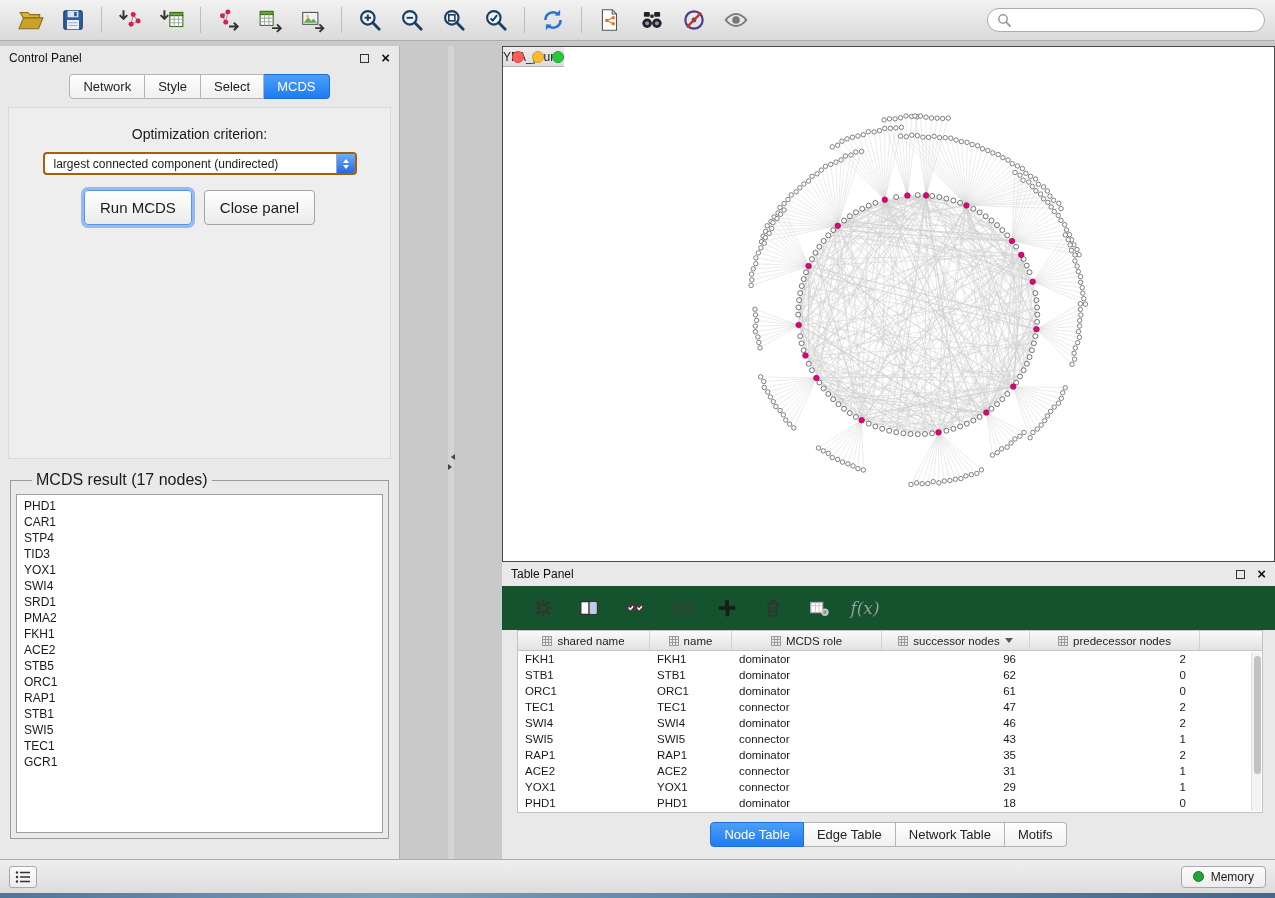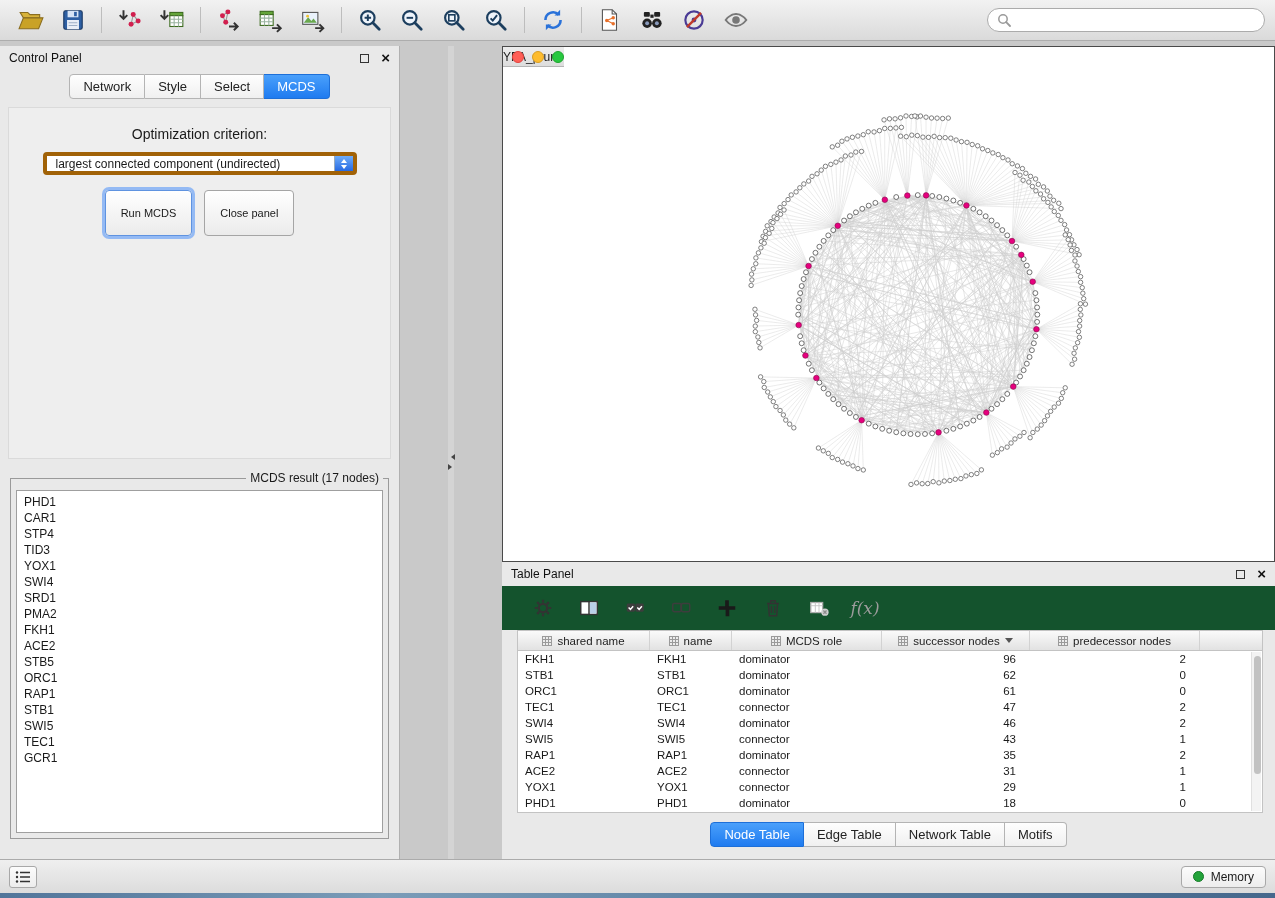--- a/index.html
+++ b/index.html
@@ -25,30 +25,30 @@
   .win-float { width:9px; height:9px; border:1.5px solid #333; margin-right:12px; }
   .win-close { font-weight:bold; font-size:15px; line-height:10px; color:#111; }
   .seg { display:flex; width:max-content; }
   .ctrl-tabs { margin:4px auto 0; }
   .seg-tab { padding:4px 13px; background:linear-gradient(#fefefe,#f0f0f0); border:1px solid #b4b4b4; border-left:none; font-size:13px; color:#222; cursor:default; white-space:nowrap; }
   .seg-tab:first-child { border-left:1px solid #b4b4b4; border-radius:4px 0 0 4px; }
   .seg-tab:last-child { border-radius:0 4px 4px 0; }
   .seg-tab.selected { background:linear-gradient(#4aa0fb,#1f7bf0); border-color:#1d6fd8; color:#fff; }
   .mcds-page { height:352px; flex:0 0 352px; margin:8px 8px 0; border:1px solid #dadada; background:#eeeeee; display:flex; flex-direction:column; align-items:center; padding-top:18px; }
   .opt-label { font-size:14px; margin-bottom:10px; }
-  .dropdown { width:314px; height:23px; border:4px solid #a16207; border-radius:4px; background:#fff; display:flex; align-items:center; padding-left:9px; font-size:12px; overflow:hidden; }
+  .dropdown { width:314px; height:23px; border:2px solid #a16207; border-radius:4px; background:#fff; display:flex; align-items:center; padding-left:9px; font-size:12px; overflow:hidden; }
   .dropdown .dd-text { flex:1; white-space:nowrap; }
   .dd-stepper { width:19px; height:100%; background:linear-gradient(#6fadf9,#2669e2); border-left:1px solid #9ab; display:flex; flex-direction:column; align-items:center; justify-content:center; gap:2px; }
   .dd-up { width:0; height:0; border:3.5px solid transparent; border-bottom:4.5px solid #fff; }
   .dd-down { width:0; height:0; border:3.5px solid transparent; border-top:4.5px solid #fff; }
   .btn-row { margin-top:15px; display:flex; gap:12px; }
-  .btn { background:linear-gradient(#ffffff,#ebebeb); border:1px solid #a5a5a5; border-radius:4px; padding:16px 15px; font-size:11px; cursor:default; }
+  .btn { background:linear-gradient(#ffffff,#ebebeb); border:1px solid #a5a5a5; border-radius:4px; padding:8px 15px; font-size:15px; cursor:default; }
   .btn.focused { box-shadow:0 0 0 3px rgba(74,144,250,.55); border-color:#5f93e0; }
   fieldset.mcds-fieldset { flex:1; margin:12px 10px 20px; border:1px solid #9a9a9a; padding:5px; display:flex; min-height:0; }
-  fieldset.mcds-fieldset legend { font-size:12px; padding:0 4px; margin-left:0;text-align:right; }
+  fieldset.mcds-fieldset legend { font-size:16px; padding:0 4px; margin-left:16px; }
   .mcds-list { flex:1; background:#fff; border:1px solid #9f9f9f; overflow:auto; padding:3px 0; }
   .mcds-item { padding:0 7px; line-height:16px; font-size:12px; }
 
   
   .splitter { width:6px; flex:0 0 6px; background:#d4d4d4; position:relative; }
   .split-arrows { position:absolute; top:408px; left:0; width:6px; display:flex; flex-direction:column; gap:4px; align-items:center; }
   .tri-l { width:0;height:0;border:3px solid transparent;border-right:4px solid #444; }
   .tri-r { width:0;height:0;border:3px solid transparent;border-left:4px solid #444; }
 
   

